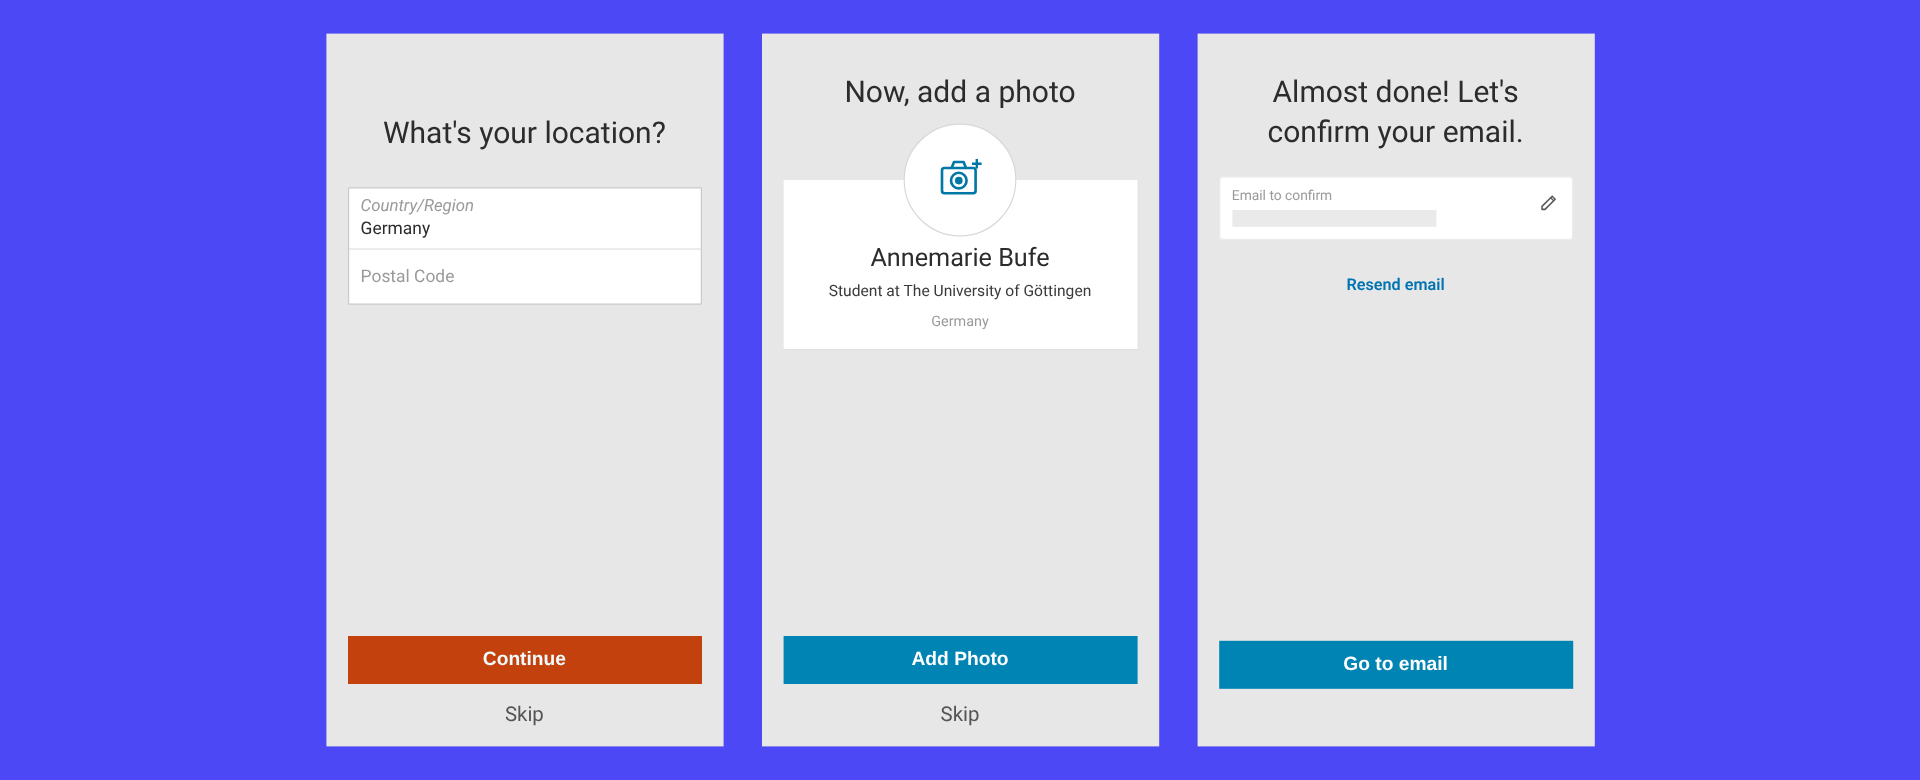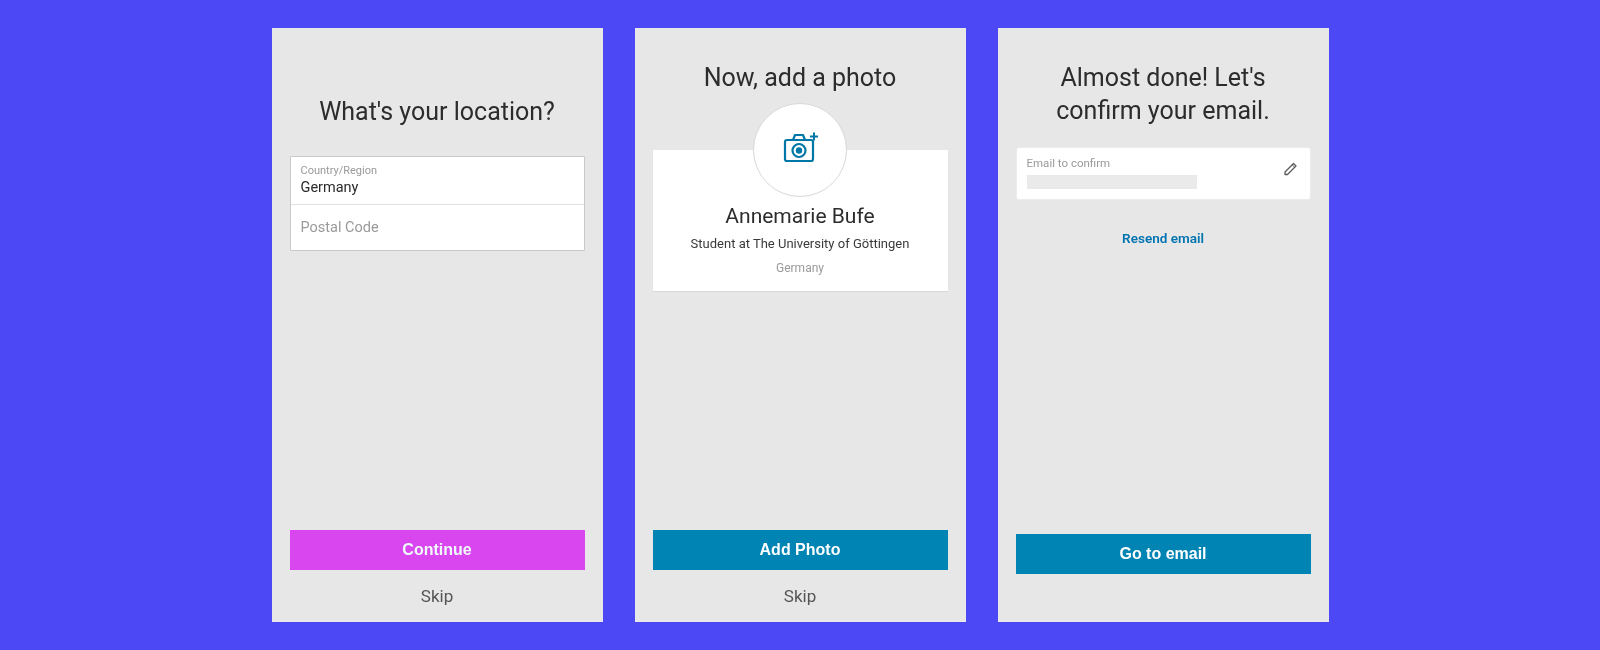--- a/index.html
+++ b/index.html
@@ -56,22 +56,23 @@
       background: #fff;
     }
     .input-row {
       padding: 7px 10px 8px 10px;
     }
     .input-row + .input-row {
       border-top: 1px solid #e0e0e0;
       padding: 14px 10px;
     }
     .input-label {
-      font-size: 11px;
-      color: #9a9a9a;
+      font-size: 14px;
+      color: #9a9a9a;
+      font-style: italic;
     }
     .input-value {
       font-size: 14.5px;
       color: #2b2b2b;
       margin-top: 2px;
     }
     .input-placeholder {
       font-size: 14.5px;
       color: #9a9a9a;
     }
@@ -158,21 +159,21 @@
       color: #fff;
       border: none;
       font-size: 16px;
       font-weight: 600;
       display: flex;
       align-items: center;
       justify-content: center;
       cursor: pointer;
     }
     .primary-btn.muted {
-      background: #d946ef;
+      background: #c2410c;
       color: #f0fafc;
     }
     .skip {
       text-align: center;
       font-size: 17px;
       color: #555;
       margin-top: 16px;
       margin-bottom: 2px;
     }
   </style>

